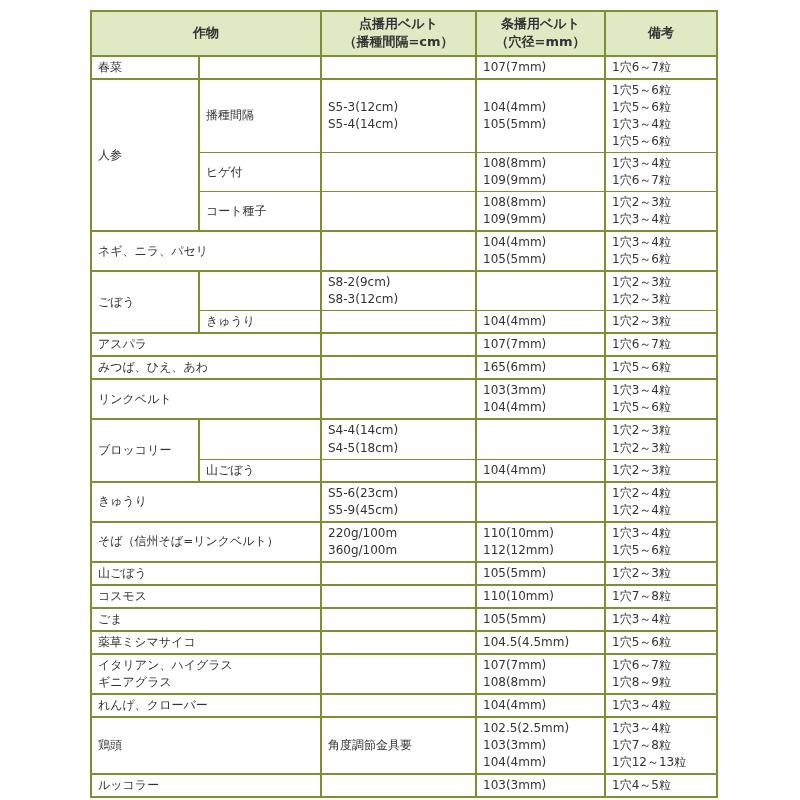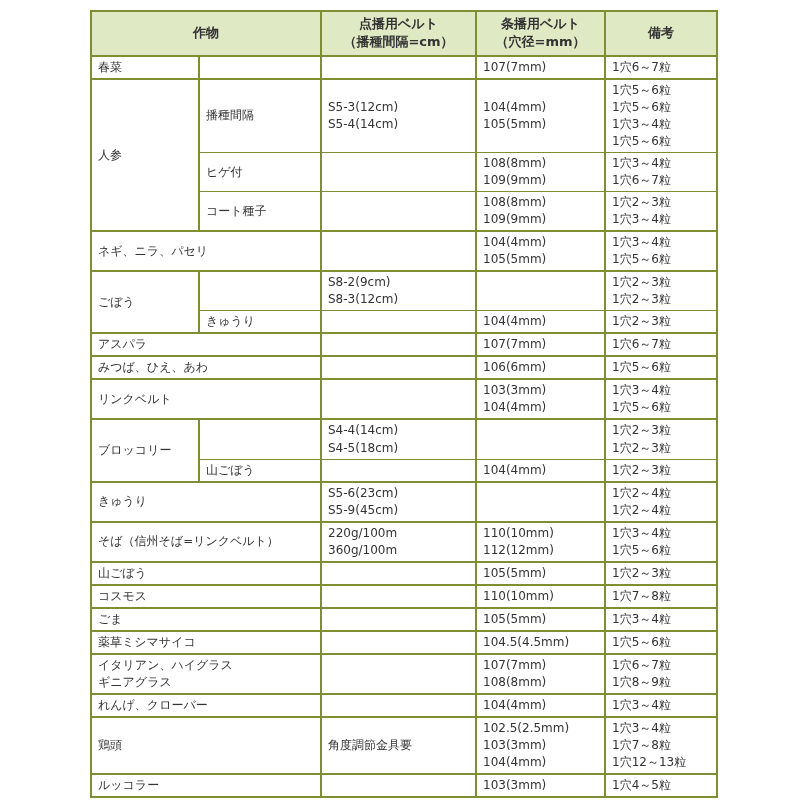--- a/index.html
+++ b/index.html
@@ -136,21 +136,21 @@
         </tr>
         <tr class="group-start">
           <td colspan="2">アスパラ</td>
           <td></td>
           <td>107(7mm)</td>
           <td>1穴6～7粒</td>
         </tr>
         <tr class="group-start">
           <td colspan="2">みつば、ひえ、あわ</td>
           <td></td>
-          <td>106(6mm)</td>
+          <td>165(6mm)</td>
           <td>1穴5～6粒</td>
         </tr>
         <tr class="group-start">
           <td colspan="2">リンクベルト</td>
           <td></td>
           <td>103(3mm)
 104(4mm)</td>
           <td>1穴3～4粒
 1穴5～6粒</td>
         </tr>

